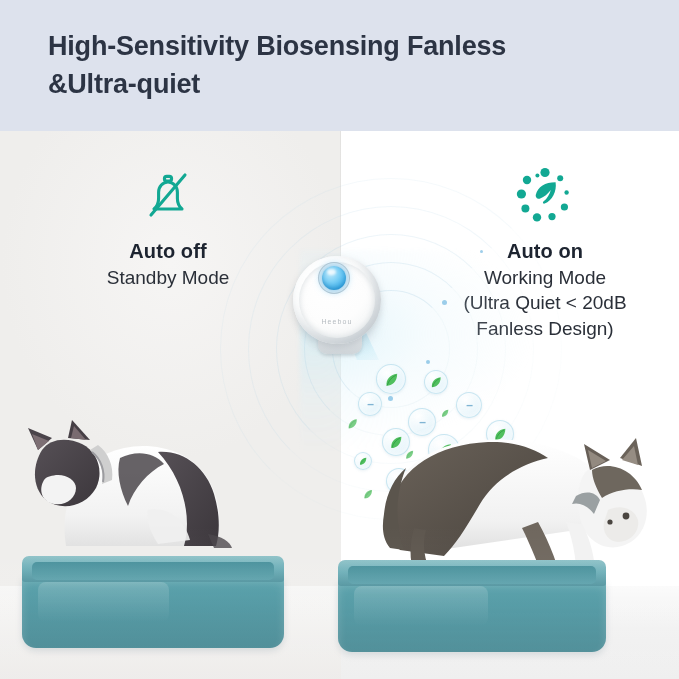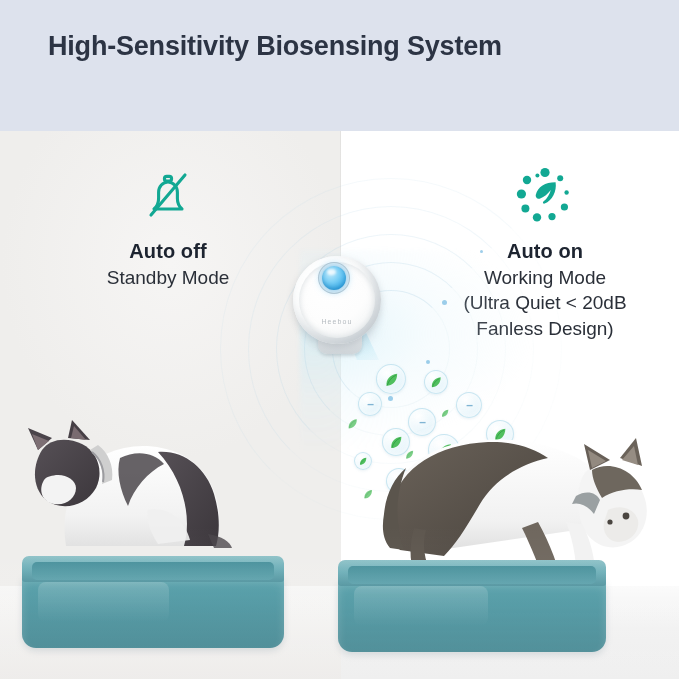--- a/index.html
+++ b/index.html
@@ -105,21 +105,22 @@
   .corner-fade{position:absolute;left:0;top:131px;width:679px;height:548px;pointer-events:none;
        background:linear-gradient(180deg,rgba(255,255,255,0) 72%,rgba(255,255,255,.12) 100%);}
 </style>
 </head>
 <body>
 
 <div id="page">
 
   <div class="header">
     <div class="header-title">
-      <span>High-Sensitivity Biosensing System</span>
+      <span>High-Sensitivity Biosensing Fanless</span>
+      <span class="l2">&amp;Ultra-quiet</span>
     </div>
   </div>
 
   <div class="panel-left"></div>
   <div class="left-vignette"></div>
   <div class="panel-right"></div>
   <div class="panel-split"></div>
 
   <div class="floor"></div>
   <div class="floor-left"></div>

